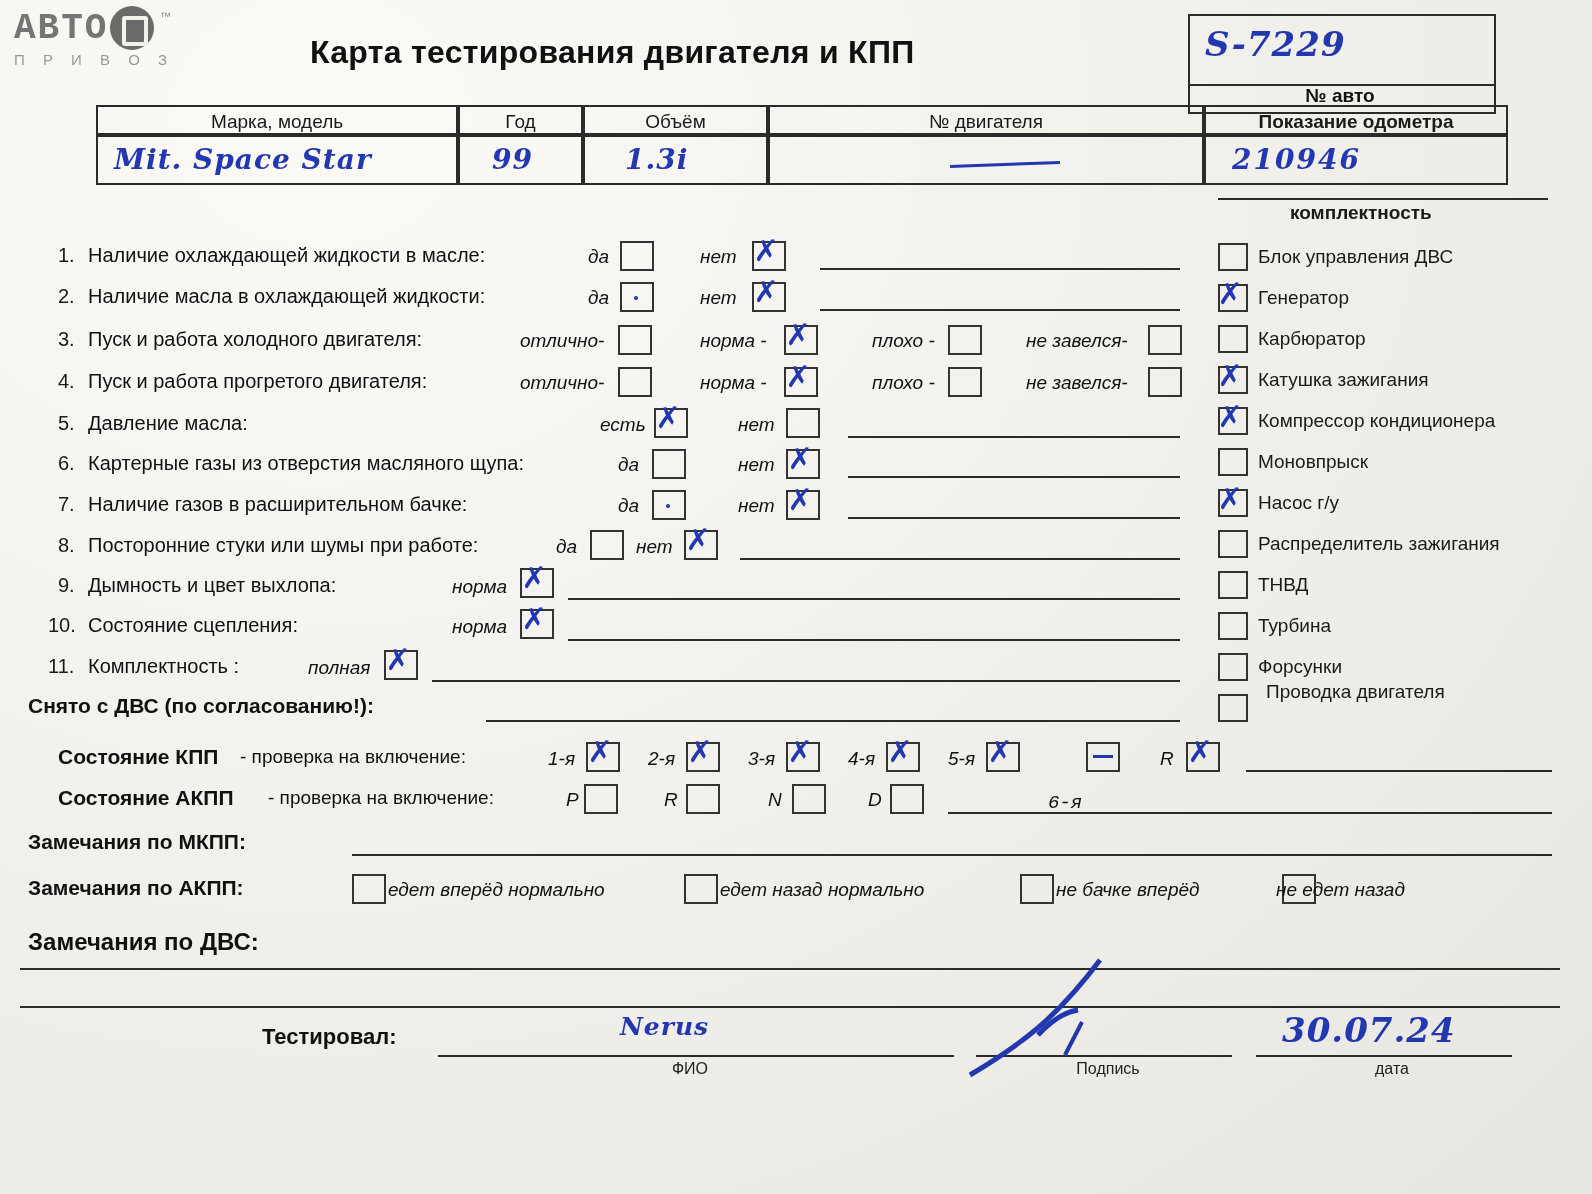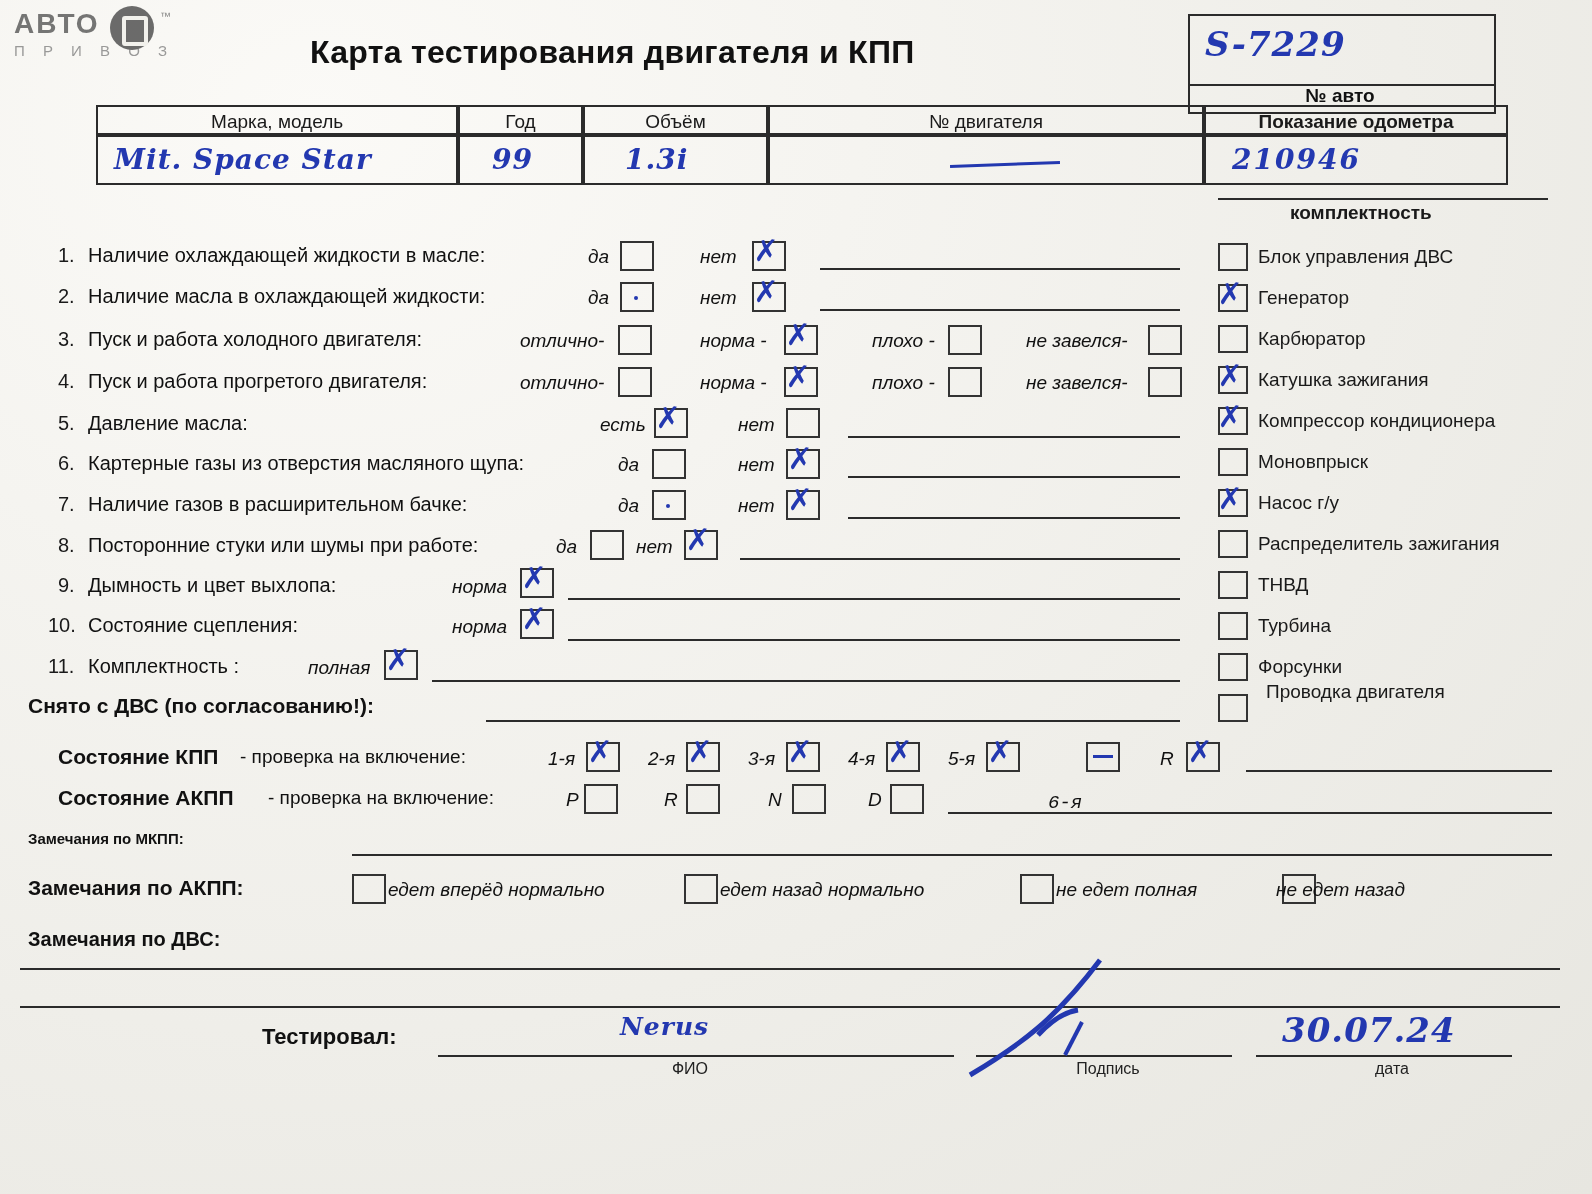--- a/index.html
+++ b/index.html
@@ -14,21 +14,21 @@
   
   #sheet{
     position:absolute;inset:0;
     background:
       radial-gradient(ellipse at 20% 10%, #fbfaf7 0%, #efeee9 60%, #e7e6e0 100%);
   }
   .wm{
     position:absolute;left:14px;top:8px;width:170px;height:72px;
     opacity:.75;
   }
-  .wm .t1{font-size:28px;font-weight:bold;letter-spacing:2px;color:#4a4a4a;}
+  .wm .t1{font-size:36px;font-weight:bold;letter-spacing:2px;color:#4a4a4a;font-family:Liberation Mono, monospace;}
   .wm .t2{font-size:15px;letter-spacing:7px;color:#7a7a7a;margin-top:2px;}
   .wm .circ{
     position:absolute;left:96px;top:-2px;width:44px;height:44px;border-radius:50%;
     background:#3c3c3c;
   }
   .wm .circ:after{
     content:"";position:absolute;left:12px;top:10px;width:18px;height:22px;
     border:4px solid #f0efea;border-radius:3px;
   }
   .wm .tm{position:absolute;left:146px;top:2px;font-size:11px;color:#555;}
@@ -353,34 +353,34 @@
   <div class="lbl it" style="left:566px;top:789px;">P</div>
   <div class="cb" style="left:584px;top:784px;"></div>
   <div class="lbl it" style="left:664px;top:789px;">R</div>
   <div class="cb" style="left:686px;top:784px;"></div>
   <div class="lbl it" style="left:768px;top:789px;">N</div>
   <div class="cb" style="left:792px;top:784px;"></div>
   <div class="lbl it" style="left:868px;top:789px;">D</div>
   <div class="cb" style="left:890px;top:784px;"></div>
   <div class="line" style="left:948px;top:812px;width:604px;"></div>
 
-  <div class="lbl b" style="left:28px;top:830px;font-size:15px;">Замечания по МКПП:</div>
+  <div class="lbl b" style="left:28px;top:830px;font-size:21px;">Замечания по МКПП:</div>
   <div class="line" style="left:352px;top:854px;width:1200px;"></div>
 
   <div class="lbl b" style="left:28px;top:876px;font-size:21px;">Замечания по АКПП:</div>
   <div class="cb" style="left:352px;top:874px;"></div>
   <div class="lbl it" style="left:388px;top:879px;">едет вперёд нормально</div>
   <div class="cb" style="left:684px;top:874px;"></div>
   <div class="lbl it" style="left:720px;top:879px;">едет назад нормально</div>
   <div class="cb" style="left:1020px;top:874px;"></div>
-  <div class="lbl it" style="left:1056px;top:879px;">не едет полная</div>
+  <div class="lbl it" style="left:1056px;top:879px;">не бачке вперёд</div>
   <div class="cb" style="left:1282px;top:874px;"></div>
   <div class="lbl it" style="left:1276px;top:879px;">не едет назад</div>
 
-  <div class="lbl b" style="left:28px;top:928px;font-size:20px;">Замечания по ДВС:</div>
+  <div class="lbl b" style="left:28px;top:928px;font-size:24px;">Замечания по ДВС:</div>
   <div class="line" style="left:20px;top:968px;width:1540px;"></div>
   <div class="line" style="left:20px;top:1006px;width:1540px;"></div>
 
   <div class="lbl b" style="left:262px;top:1024px;font-size:22px;">Тестировал:</div>
   <div class="line" style="left:438px;top:1055px;width:516px;"></div>
   <div class="hand" style="position:absolute;left:620px;top:1012px;font-size:25px;">Nerus</div>
   <div class="sig-cap" style="left:610px;top:1060px;width:160px;">ФИО</div>
 
   <div class="line" style="left:976px;top:1055px;width:256px;"></div>
   <svg style="position:absolute;left:960px;top:950px;width:200px;height:130px;">

